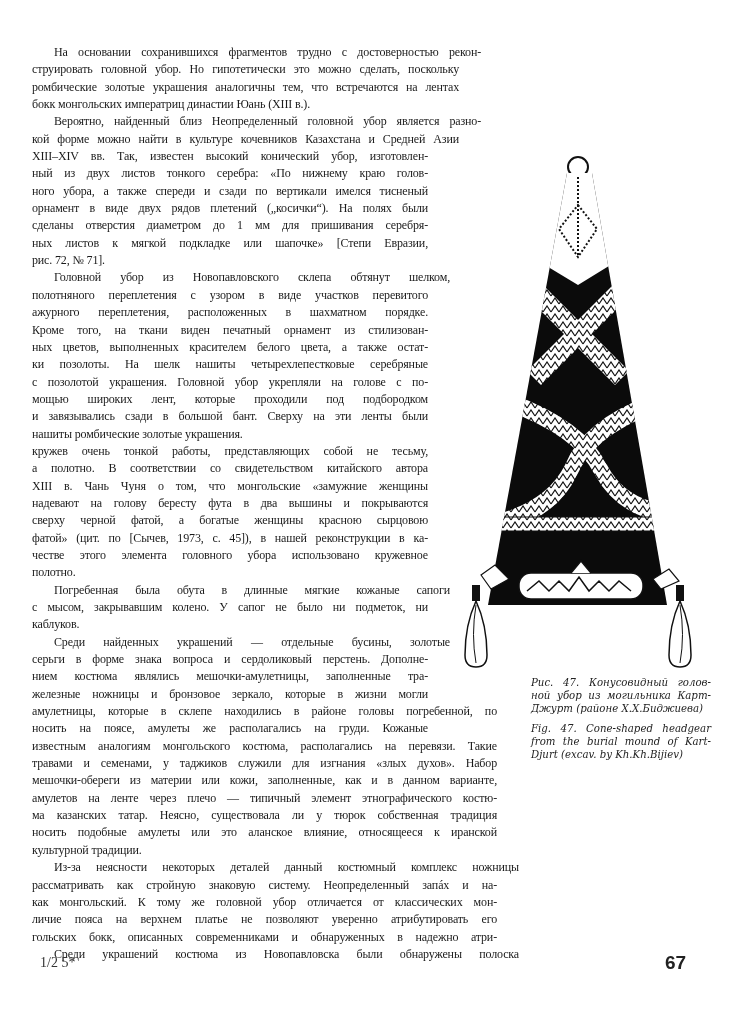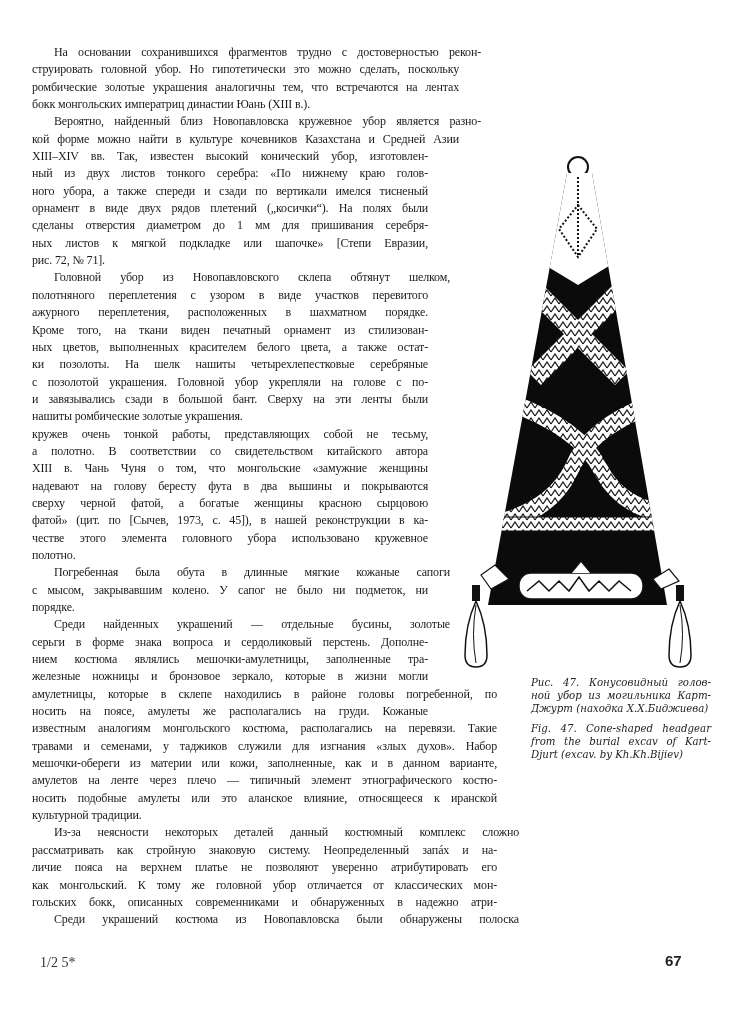--- a/index.html
+++ b/index.html
@@ -17,97 +17,99 @@
   .figure { position: absolute; left: 455px; top: 145px; width: 250px; height: 530px; }
   .caption { position: absolute; left: 531px; top: 676px; width: 180px;
              font-family: "DejaVu Serif", "Liberation Serif", serif; font-style: italic;
              font-size: 10.2px; line-height: 13.2px; color: #222; }
   .caption .cap-line { display: block; white-space: nowrap; text-align: justify; text-align-last: justify; }
   .caption .cap-line.last { text-align-last: left; }
   .caption .block { margin-bottom: 6px; }
   .signature { position: absolute; left: 40px; top: 955px; font-family: "Liberation Serif", serif;
                font-size: 14px; color: #333; }
   .page-number { position: absolute; left: 665px; top: 952px; font-family: "Liberation Sans", sans-serif;
-                 font-size: 15px; font-weight: bold; color: #222; }
+                 font-size: 19px; font-weight: bold; color: #222; }
 </style>
 </head>
 <body>
 
 <div class="page">
 
   <div class="col">
 
     <div>
       <span class="line w-full indent">На основании сохранившихся фрагментов трудно с достоверностью рекон-</span>
       <span class="line w-full">струировать головной убор. Но гипотетически это можно сделать, поскольку</span>
       <span class="line w-full">ромбические золотые украшения аналогичны тем, что встречаются на лентах</span>
       <span class="line w-full last">бокк монгольских императриц династии Юань (XIII в.).</span>
     </div>
 
     <div>
-      <span class="line w-full indent">Вероятно, найденный близ Новопавловска кружевное убор является разно-</span>
+      <span class="line w-full indent">Вероятно, найденный близ Неопределенный головной убор является разно-</span>
       <span class="line w-full">кой форме можно найти в культуре кочевников Казахстана и Средней Азии</span>
       <span class="line w-narrow">XIII–XIV вв. Так, известен высокий конический убор, изготовлен-</span>
       <span class="line w-narrow">ный из двух листов тонкого серебра: «По нижнему краю голов-</span>
       <span class="line w-narrow">ного убора, а также спереди и сзади по вертикали имелся тисненый</span>
       <span class="line w-narrow">орнамент в виде двух рядов плетений („косички“). На полях были</span>
       <span class="line w-narrow">сделаны отверстия диаметром до 1 мм для пришивания серебря-</span>
       <span class="line w-narrow">ных листов к мягкой подкладке или шапочке» [Степи Евразии,</span>
       <span class="line w-narrow last">рис. 72, № 71].</span>
     </div>
 
     <div>
       <span class="line w-narrow indent">Головной убор из Новопавловского склепа обтянут шелком,</span>
       <span class="line w-narrow">полотняного переплетения с узором в виде участков перевитого</span>
       <span class="line w-narrow">ажурного переплетения, расположенных в шахматном порядке.</span>
       <span class="line w-narrow">Кроме того, на ткани виден печатный орнамент из стилизован-</span>
       <span class="line w-narrow">ных цветов, выполненных красителем белого цвета, а также остат-</span>
       <span class="line w-narrow">ки позолоты. На шелк нашиты четырехлепестковые серебряные</span>
       <span class="line w-narrow">с позолотой украшения. Головной убор укрепляли на голове с по-</span>
+      <span class="line w-narrow">мощью широких лент, которые проходили под подбородком</span>
       <span class="line w-narrow">и завязывались сзади в большой бант. Сверху на эти ленты были</span>
       <span class="line w-narrow last">нашиты ромбические золотые украшения.</span>
     </div>
 
     <div>
       <span class="line w-narrow">кружев очень тонкой работы, представляющих собой не тесьму,</span>
       <span class="line w-narrow">а полотно. В соответствии со свидетельством китайского автора</span>
       <span class="line w-narrow">XIII в. Чань Чуня о том, что монгольские «замужние женщины</span>
       <span class="line w-narrow">надевают на голову бересту фута в два вышины и покрываются</span>
       <span class="line w-narrow">сверху черной фатой, а богатые женщины красною сырцовою</span>
       <span class="line w-narrow">фатой» (цит. по [Сычев, 1973, с. 45]), в нашей реконструкции в ка-</span>
       <span class="line w-narrow">честве этого элемента головного убора использовано кружевное</span>
       <span class="line w-narrow last">полотно.</span>
     </div>
 
     <div>
       <span class="line w-narrow indent">Погребенная была обута в длинные мягкие кожаные сапоги</span>
       <span class="line w-narrow">с мысом, закрывавшим колено. У сапог не было ни подметок, ни</span>
-      <span class="line w-narrow last">порядке.</span>
+      <span class="line w-narrow last">каблуков.</span>
     </div>
 
     <div>
       <span class="line w-narrow indent">Среди найденных украшений — отдельные бусины, золотые</span>
       <span class="line w-narrow">серьги в форме знака вопроса и сердоликовый перстень. Дополне-</span>
       <span class="line w-narrow">нием костюма являлись мешочки-амулетницы, заполненные тра-</span>
       <span class="line w-narrow">железные ножницы и бронзовое зеркало, которые в жизни могли</span>
       <span class="line w-wide">амулетницы, которые в склепе находились в районе головы погребенной, по</span>
       <span class="line w-narrow">носить на поясе, амулеты же располагались на груди. Кожаные</span>
       <span class="line w-wide">известным аналогиям монгольского костюма, располагались на перевязи. Такие</span>
       <span class="line w-wide">травами и семенами, у таджиков служили для изгнания «злых духов». Набор</span>
       <span class="line w-wide">мешочки-обереги из материи или кожи, заполненные, как и в данном варианте,</span>
       <span class="line w-wide">амулетов на ленте через плечо — типичный элемент этнографического костю-</span>
+      <span class="line w-wide">ма казанских татар. Неясно, существовала ли у тюрок собственная традиция</span>
       <span class="line w-wide">носить подобные амулеты или это аланское влияние, относящееся к иранской</span>
       <span class="line w-wide last">культурной традиции.</span>
     </div>
 
     <div>
-      <span class="line w-wide indent">Из-за неясности некоторых деталей данный костюмный комплекс сложно</span>
+      <span class="line w-wide indent">Из-за неясности некоторых деталей данный костюмный комплекс ножницы</span>
       <span class="line w-wide">рассматривать как стройную знаковую систему. Неопределенный запáх и на-</span>
+      <span class="line w-wide">как монгольский. К тому же головной убор отличается от классических мон-</span>
       <span class="line w-wide">личие пояса на верхнем платье не позволяют уверенно атрибутировать его</span>
-      <span class="line w-wide">как монгольский. К тому же головной убор отличается от классических мон-</span>
       <span class="line w-wide">гольских бокк, описанных современниками и обнаруженных в надежно атри-</span>
     </div>
 
     <div>
       <span class="line w-wide indent">Среди украшений костюма из Новопавловска были обнаружены полоска</span>
 
     </div>
   </div>
 
   <div class="figure">
@@ -161,24 +163,24 @@
         <path d="M225 456 Q214 480 214 510 Q214 522 225 522 Q236 522 236 510 Q236 480 225 456 Z" fill="none" stroke="#111" stroke-width="1.5"></path>
         <path d="M225 460 Q230 490 225 518" fill="none" stroke="#111" stroke-width="1"></path>
       </g>
     </svg>
   </div>
 
   <div class="caption">
     <div class="block">
       <span class="cap-line">Рис. 47. Конусовидный голов-</span>
       <span class="cap-line">ной убор из могильника Карт-</span>
-      <span class="cap-line last">Джурт (находка Х.Х.Биджиева)</span>
+      <span class="cap-line last">Джурт (районе Х.Х.Биджиева)</span>
     </div>
     <div class="block">
       <span class="cap-line">Fig. 47. Cone-shaped headgear</span>
-      <span class="cap-line">from the burial excav of Kart-</span>
+      <span class="cap-line">from the burial mound of Kart-</span>
       <span class="cap-line last">Djurt (excav. by Kh.Kh.Bijiev)</span>
     </div>
   </div>
 
   <div class="signature">1/2 5*</div>
   <div class="page-number">67</div>
 </div>
 
 </body></html>

